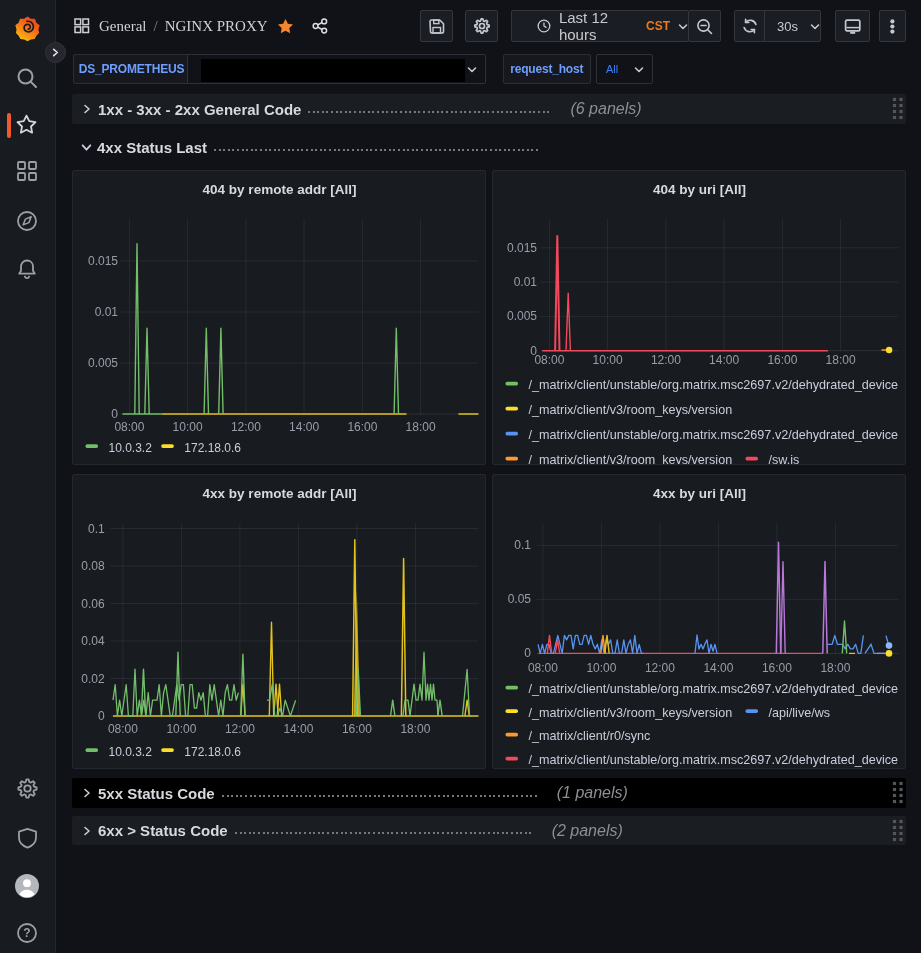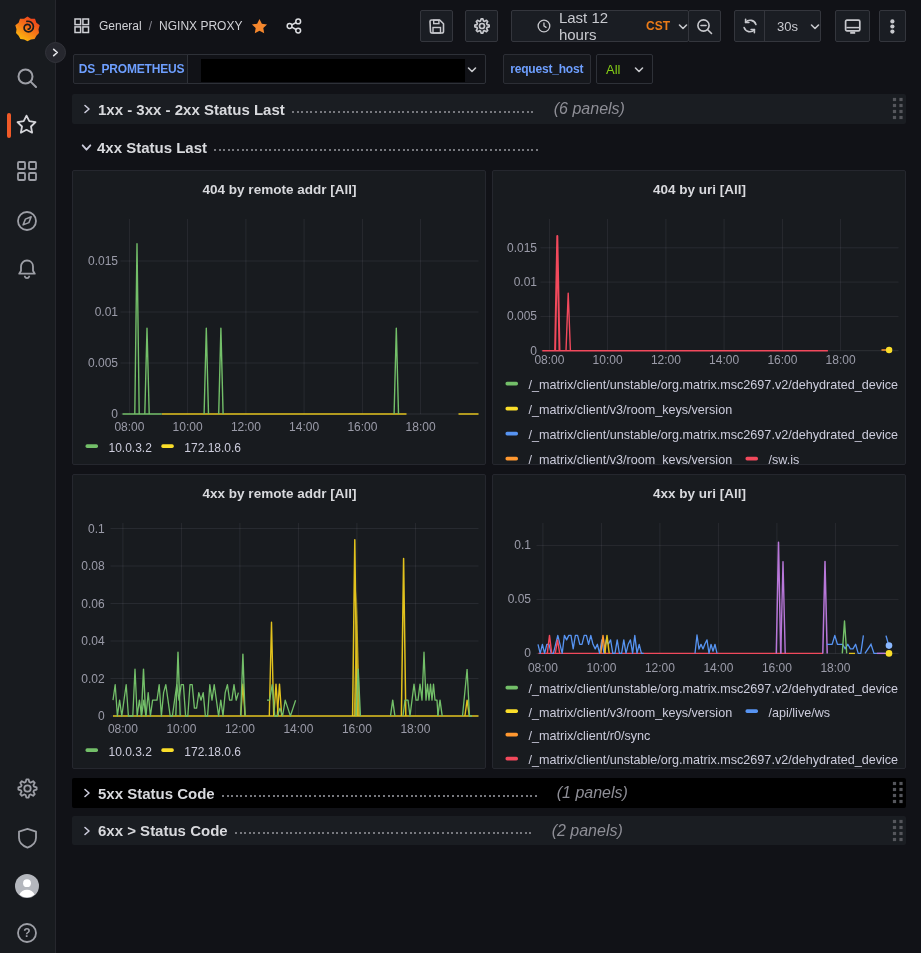--- a/index.html
+++ b/index.html
@@ -1,21 +1,21 @@
 <!DOCTYPE html>
 <html><head><meta charset="utf-8"><title>Grafana</title>
 <style>
 *{margin:0;padding:0;box-sizing:border-box;}
 html,body{width:921px;height:953px;background:#111217;font-family:"Liberation Sans", sans-serif;overflow:hidden;}
 .abs{position:absolute;}
 #sidebar{position:absolute;left:0;top:0;width:56px;height:953px;background:#181b1f;border-right:1px solid #26272d;}
 .sic{position:absolute;left:17px;}
 #navbar{position:absolute;left:56px;top:0;width:865px;height:52px;background:#111217;}
 .btn{position:absolute;top:10px;height:32px;background:#1a1d23;border:1px solid #34363d;border-radius:2px;display:flex;align-items:center;justify-content:center;color:#c7c8cd;}
-.crumb{position:absolute;top:0;height:52px;display:flex;align-items:center;color:#d0d1d6;font-size:12px;}
+.crumb{position:absolute;top:0;height:52px;display:flex;align-items:center;color:#d0d1d6;font-size:15px;font-family:Liberation Serif, serif;}
 #submenu{position:absolute;left:56px;top:52px;width:865px;height:42px;}
 .vlabel{position:absolute;top:2px;height:30px;background:#16181d;border:1px solid #2c2e35;display:flex;align-items:center;justify-content:center;color:#6e9fff;font-size:12px;font-weight:bold;letter-spacing:-0.2px;border-radius:2px;}
 .vpick{position:absolute;top:2px;height:30px;background:#111217;border:1px solid #2e3138;display:flex;align-items:center;border-radius:0 2px 2px 0;}
 .rowh{position:absolute;left:72px;width:834px;display:flex;align-items:center;padding-left:8px;color:#d8d9dd;border-radius:2px;}
 .rtitle{font-size:15px;font-weight:bold;white-space:pre;}
 .rdots{height:2px;margin-left:7px;margin-top:5px;background-image:repeating-linear-gradient(to right, #77787e 0, #77787e 2px, transparent 2px, transparent 4.6px);}
 .rpanels{font-style:italic;font-size:16px;color:#8e8e96;margin-left:20px;white-space:pre;}
 .drag{position:absolute;right:2px;top:3px;}
 .panel{position:absolute;background:#181b1f;border:1px solid #25272e;border-radius:2px;overflow:hidden;}
 </style></head>
@@ -170,33 +170,33 @@
   <div class="vpick" style="left:131px;width:299px">
     <div class="abs" style="left:13px;top:4px;width:264px;height:23px;background:#000"></div>
     <span style="position:absolute;right:8px;display:flex">
         <svg width="10" height="9" viewBox="0 0 10 9" style="">
           <path d="M1.5 3l3.5 3.5L8.5 3" fill="none" stroke="#c7c8cd" stroke-width="1.6" stroke-linecap="round" stroke-linejoin="round"></path>
         </svg>
       </span>
   </div>
   <div class="vlabel" style="left:446.5px;width:88.5px">request_host</div>
   <div class="vpick" style="left:540px;width:57px;border-radius:2px">
-    <span style="margin-left:9px;font-size:13px;color:#84cc16">All</span>
+    <span style="margin-left:9px;font-size:11px;color:#3b82f6">All</span>
     <span style="position:absolute;right:8px;display:flex">
         <svg width="10" height="9" viewBox="0 0 10 9" style="">
           <path d="M1.5 3l3.5 3.5L8.5 3" fill="none" stroke="#c7c8cd" stroke-width="1.6" stroke-linecap="round" stroke-linejoin="round"></path>
         </svg>
       </span>
   </div>
 </div>
 <div class="rowh" style="top:94px;height:30px;background:#1a1d22;">
     <svg width="10" height="10" viewBox="0 0 10 10" style="margin:0 6px 0 2px">
       <path d="M3 1.5L7 5 3 8.5" fill="none" stroke="#ccccdc" stroke-width="1.6" stroke-linecap="round" stroke-linejoin="round"></path>
     </svg>
-    <span class="rtitle">1xx - 3xx - 2xx Status Last</span>
+    <span class="rtitle">1xx - 3xx - 2xx General Code</span>
     <span class="rdots" style="width:242px"></span>
     <span class="rpanels">(6 panels)</span>
     <div class="drag"><svg width="12" height="24" viewBox="0 0 12 24">
         <rect x="0.8999999999999999" y="0.8999999999999999" width="3.2" height="3.2" fill="#55565c"></rect>
         <rect x="0.8999999999999999" y="6.9" width="3.2" height="3.2" fill="#55565c"></rect>
         <rect x="0.8999999999999999" y="12.9" width="3.2" height="3.2" fill="#55565c"></rect>
         <rect x="0.8999999999999999" y="18.9" width="3.2" height="3.2" fill="#55565c"></rect>
         <rect x="7.4" y="0.8999999999999999" width="3.2" height="3.2" fill="#55565c"></rect>
         <rect x="7.4" y="6.9" width="3.2" height="3.2" fill="#55565c"></rect>
         <rect x="7.4" y="12.9" width="3.2" height="3.2" fill="#55565c"></rect>

